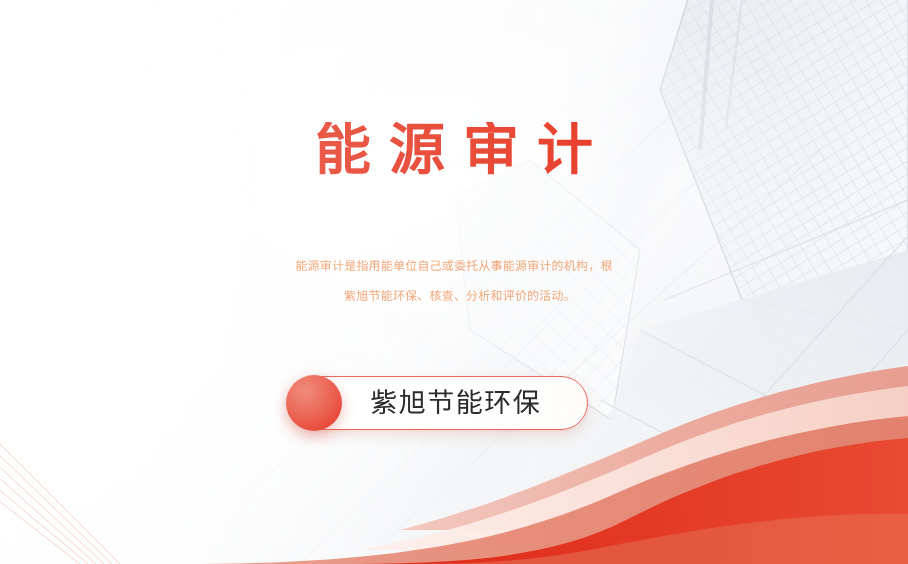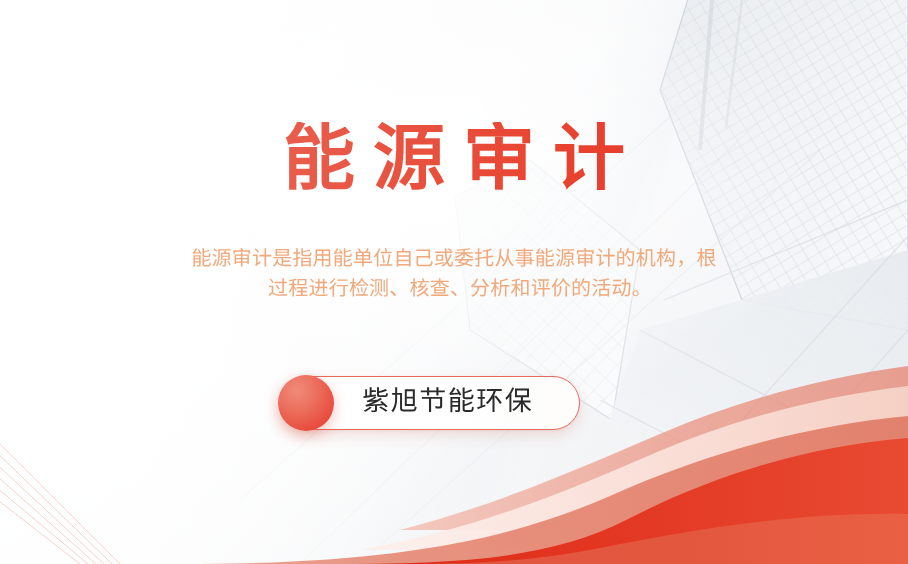--- a/index.html
+++ b/index.html
@@ -67,61 +67,60 @@
   }
 
   .title {
     margin: 0;
     padding: 0;
     position: absolute;
     top: 122px;
     left: 0;
     right: 0;
     text-align: center;
-    font-size: 72px;
+    font-size: 56px;
     line-height: 1;
     font-weight: 700;
     letter-spacing: 18px;
     text-indent: 18px;
     background-image: linear-gradient(96deg, #ec7361 0%, #e9604f 28%, #e8432f 62%, #e42423 100%);
     -webkit-background-clip: text;
     background-clip: text;
     color: transparent;
     -webkit-text-fill-color: transparent;
     font-family: "Liberation Sans", "DejaVu Sans", sans-serif;
   }
 
   .subtitle {
     position: absolute;
     top: 243px;
     left: 0;
     right: 0;
-    margin: 0 auto;
+    margin: 8px auto;
     width: 566px;
     text-align: justify;
     text-align-last: center;
-    font-size: 20px;
+    font-size: 12px;
     line-height: 30px;
     color: #f1a97b;
     letter-spacing: 0.2px;
     font-weight: 400;
   }
   .subtitle .sline { display: block; white-space: nowrap; }
   .subtitle .sline.l1 { text-align: center; }
   .subtitle .sline.l2 { text-align: center; }
   .subtitle .sline.l3 { text-align: left; padding-left: 12px; }
 
   
   .pill-wrap {
     position: absolute;
     top: 374px;
-    left: 278px;
+    left: 286px;
     width: 304px;
     height: 58px;
-    font-family: Liberation Mono, monospace;
   }
   .pill {
     position: absolute;
     left: 2px;
     top: 2px;
     width: 300px;
     height: 54px;
     border-radius: 27px;
     border: 1.2px solid #e8695c;
     background: linear-gradient(100deg, #ffffff 0%, #ffffff 55%, #fdfcfb 100%);
@@ -251,21 +250,21 @@
       <path d="M-10 100 L80 170"></path>
     </g>
   </svg>
 
   <div class="content">
 
     <h1 class="title">能源审计</h1>
 
     <div class="subtitle">
       <span class="sline l1">能源审计是指用能单位自己或委托从事能源审计的机构，根</span>
-      <span class="sline l3">过程进行检测、核查、分析和评价的活动。</span>
+      <span class="sline l3">紫旭节能环保、核查、分析和评价的活动。</span>
     </div>
 
     <div class="pill-wrap">
       <div class="pill">
         <span class="pill-label">紫旭节能环保</span>
       </div>
       <div class="pill-dot"></div>
     </div>
 
   </div>

